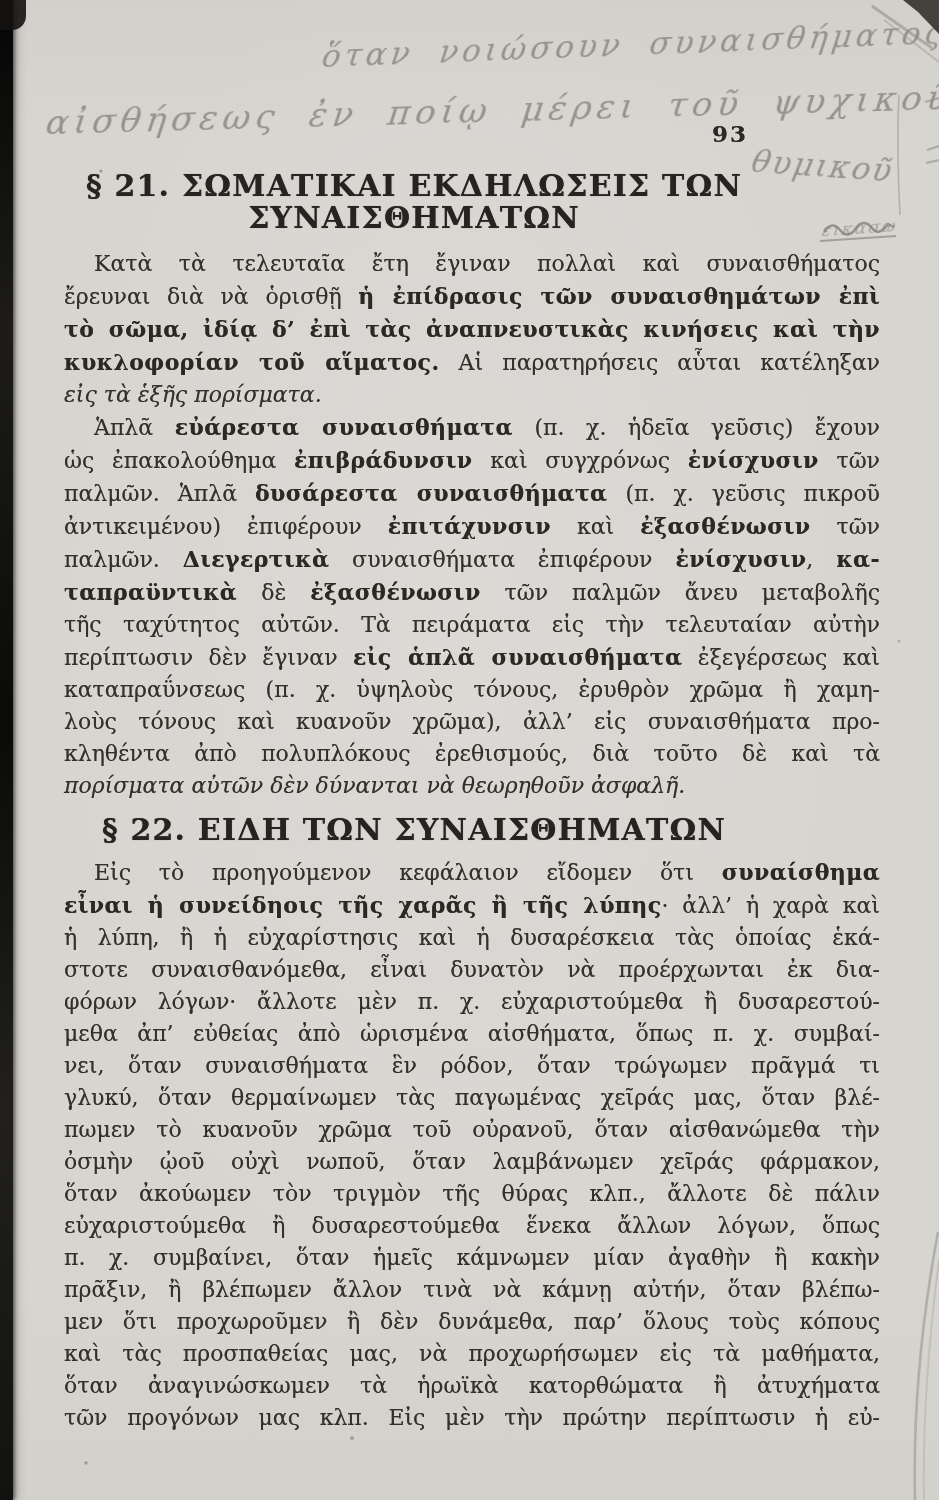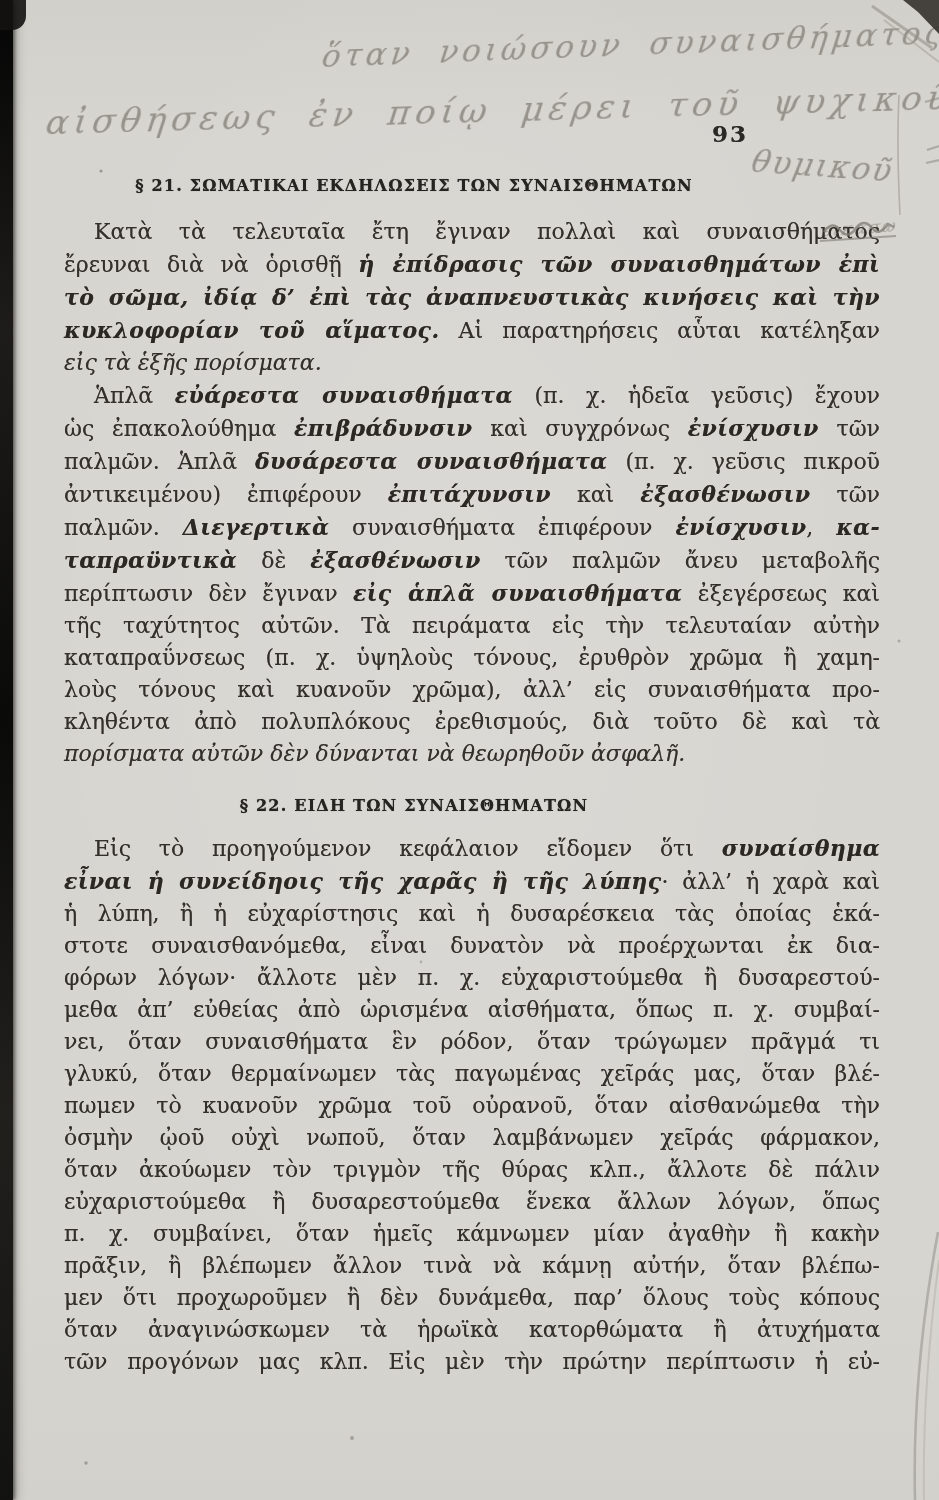--- a/index.html
+++ b/index.html
@@ -26,31 +26,31 @@
     background:#141312;border-radius:0 0 14px 0;opacity:.9;
   }
   
   .text-column{
     position:absolute;left:64px;top:170px;width:816px;
     color:#33302b;font-size:22px;line-height:32px;
     text-shadow:0 0 .6px rgba(45,42,37,.55);
   }
   .section-heading{
     width:700px;text-align:center;font-weight:700;color:#262420;
-    letter-spacing:1.2px;font-size:16px;line-height:32px;margin:0 0 14px 0;
+    letter-spacing:1.2px;font-size:30px;line-height:32px;margin:0 0 14px 0;
     text-shadow:0 0 .7px rgba(30,28,24,.7);
   }
-  .text-column .section-heading:not(:first-child){margin-top:20px;margin-bottom:10px;}
+  .text-column .section-heading:not(:first-child){margin-top:12px;margin-bottom:10px;}
   .paragraph{margin:0;}
   .line{
     text-align:justify;text-align-last:justify;white-space:normal;
   }
   .line.last{text-align-last:left;font-style:italic;}
   .line.indent{padding-left:30px;}
-  .b{font-weight:700;font-style:italic;color:#2b2823;letter-spacing:.4px;margin-top:37px;}
+  .b{font-weight:700;color:#2b2823;letter-spacing:.4px;margin-top:37px;}
   
   .page-number{
     position:absolute;left:712px;top:120px;font-size:23px;font-weight:700;
     color:#2b2926;letter-spacing:2px;text-shadow:0 0 .6px rgba(35,33,29,.6);
   }
   
   .pencil{
     position:absolute;color:#8b8881;font-style:italic;
     filter:blur(.45px);opacity:.85;white-space:nowrap;pointer-events:none;
   }
@@ -88,22 +88,22 @@
         <div class="line"><span class="b">κυκλοφορίαν τοῦ αἵματος.</span><span> Αἱ παρατηρήσεις αὗται κατέληξαν</span></div>
         <div class="line last"><span>εἰς τὰ ἑξῆς πορίσματα.</span></div>
       </div>
       <div class="paragraph">
         <div class="line indent"><span>Ἁπλᾶ </span><span class="b">εὐάρεστα συναισθήματα</span><span> (π. χ. ἡδεῖα γεῦσις) ἔχουν</span></div>
         <div class="line"><span>ὡς ἐπακολούθημα </span><span class="b">ἐπιβράδυνσιν</span><span> καὶ συγχρόνως </span><span class="b">ἐνίσχυσιν</span><span> τῶν</span></div>
         <div class="line"><span>παλμῶν. Ἁπλᾶ </span><span class="b">δυσάρεστα συναισθήματα</span><span> (π. χ. γεῦσις πικροῦ</span></div>
         <div class="line"><span>ἀντικειμένου) ἐπιφέρουν </span><span class="b">ἐπιτάχυνσιν</span><span> καὶ </span><span class="b">ἐξασθένωσιν</span><span> τῶν</span></div>
         <div class="line"><span>παλμῶν. </span><span class="b">Διεγερτικὰ</span><span> συναισθήματα ἐπιφέρουν </span><span class="b">ἐνίσχυσιν</span><span>, </span><span class="b">κα-</span></div>
         <div class="line"><span class="b">ταπραϋντικὰ</span><span> δὲ </span><span class="b">ἐξασθένωσιν</span><span> τῶν παλμῶν ἄνευ μεταβολῆς</span></div>
+        <div class="line"><span>τῆς ταχύτητος αὐτῶν. Τὰ πειράματα εἰς τὴν τελευταίαν αὐτὴν</span></div>
         <div class="line"><span>περίπτωσιν δὲν ἔγιναν </span><span class="b">εἰς ἁπλᾶ συναισθήματα</span><span> ἐξεγέρσεως καὶ</span></div>
-        <div class="line"><span>τῆς ταχύτητος αὐτῶν. Τὰ πειράματα εἰς τὴν τελευταίαν αὐτὴν</span></div>
         <div class="line"><span>καταπραΰνσεως (π. χ. ὑψηλοὺς τόνους, ἐρυθρὸν χρῶμα ἢ χαμη-</span></div>
         <div class="line"><span>λοὺς τόνους καὶ κυανοῦν χρῶμα), ἀλλ’ εἰς συναισθήματα προ-</span></div>
         <div class="line"><span>κληθέντα ἀπὸ πολυπλόκους ἐρεθισμούς, διὰ τοῦτο δὲ καὶ τὰ</span></div>
         <div class="line last"><span>πορίσματα αὐτῶν δὲν δύνανται νὰ θεωρηθοῦν ἀσφαλῆ.</span></div>
       </div>
       <div class="section-heading">§ 22. ΕΙΔΗ ΤΩΝ ΣΥΝΑΙΣΘΗΜΑΤΩΝ</div>
       <div class="paragraph">
         <div class="line indent"><span>Εἰς τὸ προηγούμενον κεφάλαιον εἴδομεν ὅτι </span><span class="b">συναίσθημα</span></div>
         <div class="line"><span class="b">εἶναι ἡ συνείδηοις τῆς χαρᾶς ἢ τῆς λύπης</span><span>· ἀλλ’ ἡ χαρὰ καὶ</span></div>
         <div class="line"><span>ἡ λύπη, ἢ ἡ εὐχαρίστησις καὶ ἡ δυσαρέσκεια τὰς ὁποίας ἑκά-</span></div>
@@ -112,20 +112,21 @@
         <div class="line"><span>μεθα ἀπ’ εὐθείας ἀπὸ ὡρισμένα αἰσθήματα, ὅπως π. χ. συμβαί-</span></div>
         <div class="line"><span>νει, ὅταν συναισθήματα ἓν ρόδον, ὅταν τρώγωμεν πρᾶγμά τι</span></div>
         <div class="line"><span>γλυκύ, ὅταν θερμαίνωμεν τὰς παγωμένας χεῖράς μας, ὅταν βλέ-</span></div>
         <div class="line"><span>πωμεν τὸ κυανοῦν χρῶμα τοῦ οὐρανοῦ, ὅταν αἰσθανώμεθα τὴν</span></div>
         <div class="line"><span>ὀσμὴν ᾠοῦ οὐχὶ νωποῦ, ὅταν λαμβάνωμεν χεῖράς φάρμακον,</span></div>
         <div class="line"><span>ὅταν ἀκούωμεν τὸν τριγμὸν τῆς θύρας κλπ., ἄλλοτε δὲ πάλιν</span></div>
         <div class="line"><span>εὐχαριστούμεθα ἢ δυσαρεστούμεθα ἕνεκα ἄλλων λόγων, ὅπως</span></div>
         <div class="line"><span>π. χ. συμβαίνει, ὅταν ἡμεῖς κάμνωμεν μίαν ἀγαθὴν ἢ κακὴν</span></div>
         <div class="line"><span>πρᾶξιν, ἢ βλέπωμεν ἄλλον τινὰ νὰ κάμνῃ αὐτήν, ὅταν βλέπω-</span></div>
         <div class="line"><span>μεν ὅτι προχωροῦμεν ἢ δὲν δυνάμεθα, παρ’ ὅλους τοὺς κόπους</span></div>
+        <div class="line"><span>καὶ τὰς προσπαθείας μας, νὰ προχωρήσωμεν εἰς τὰ μαθήματα,</span></div>
         <div class="line"><span>ὅταν ἀναγινώσκωμεν τὰ ἡρωϊκὰ κατορθώματα ἢ ἀτυχήματα</span></div>
         <div class="line"><span>τῶν προγόνων μας κλπ. Εἰς μὲν τὴν πρώτην περίπτωσιν ἡ εὐ-</span></div>
       </div>
     </div>
 
   <svg class="artifacts" width="939" height="1500" viewBox="0 0 939 1500">
     <polygon points="903,0 939,0 939,34 918,12" fill="#35322d" opacity="0.9"></polygon>
     <path d="M872,6 L932,48" stroke="#8e8b85" stroke-width="3" fill="none" opacity="0.55"></path>
     <path d="M884,20 L939,62" stroke="#9a978f" stroke-width="2" fill="none" opacity="0.45"></path>
     <path d="M899,95 C897,135 898,175 900,215" stroke="#8f8c86" stroke-width="1.6" fill="none" opacity="0.5"></path>

